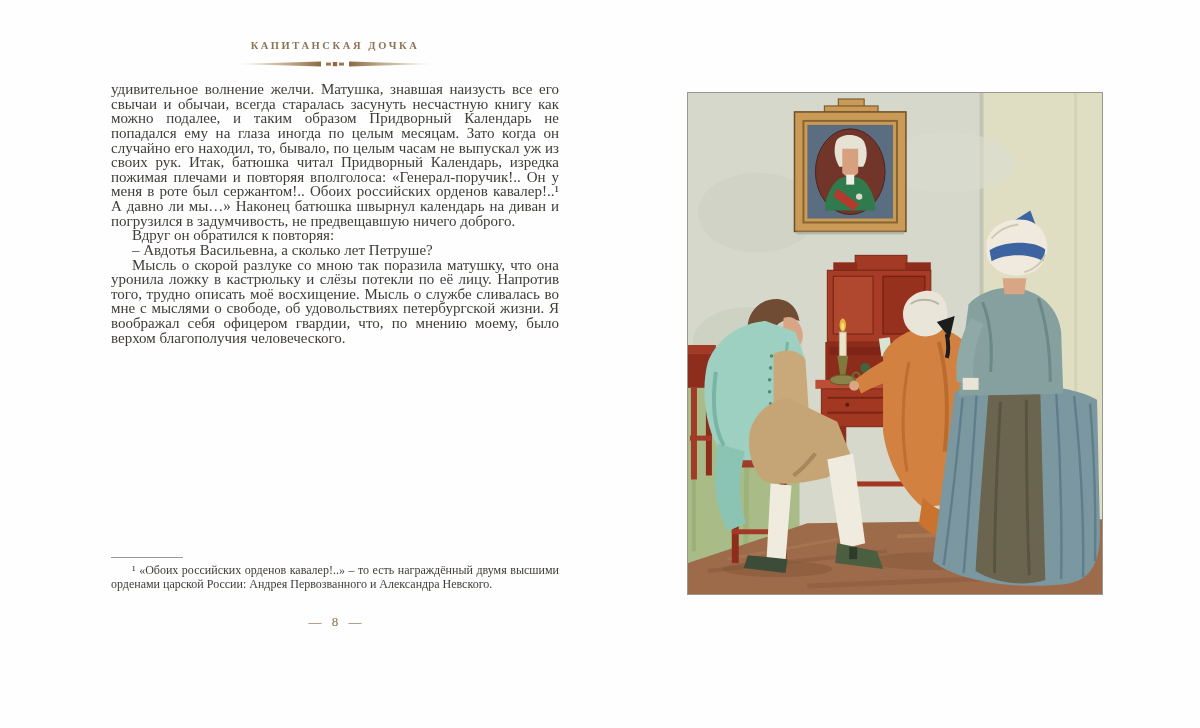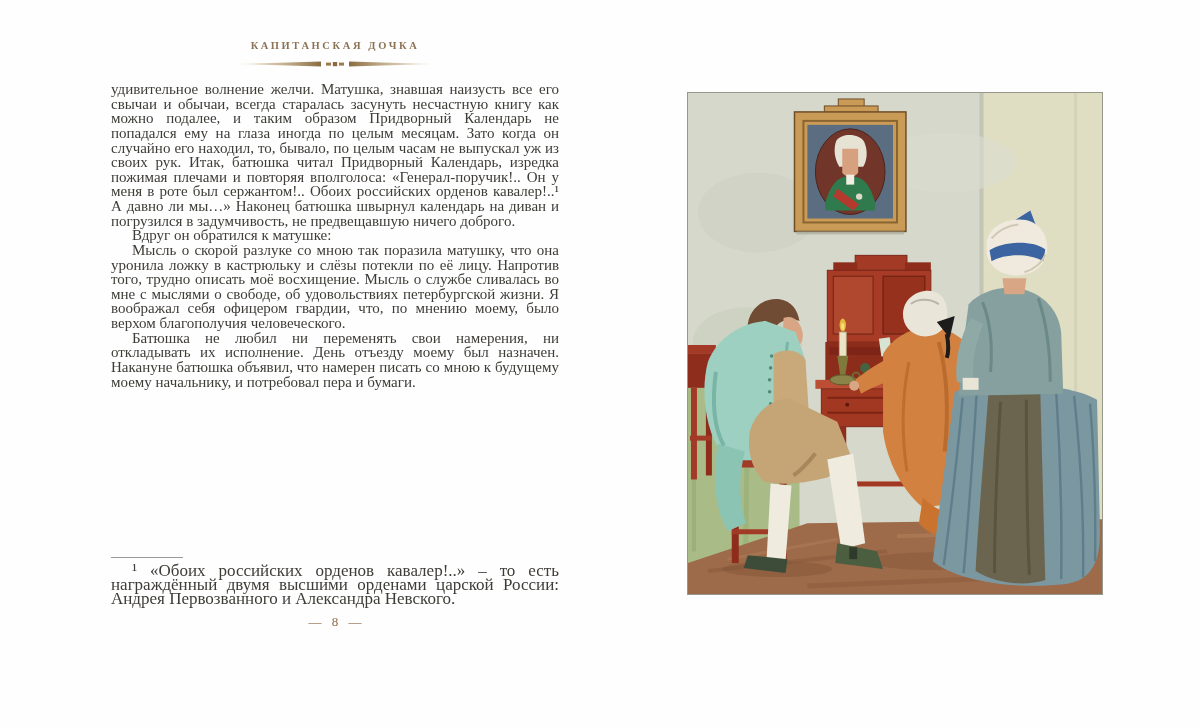--- a/index.html
+++ b/index.html
@@ -17,21 +17,21 @@
   .ornament{display:block;margin:7px auto 0 auto;}
   .body-text{
     margin-top:13px;font-size:15px;line-height:14.62px;color:#3e3c37;
     text-align:justify;hyphens:auto;
   }
   .body-text p{margin:0;text-indent:21px;}
   .body-text p.noindent{text-indent:0;}
   .footnote-block{position:absolute;left:0;top:517px;width:448px;}
   .footnote-rule{width:72px;height:0;border-top:1px solid #9a9a96;margin:0 0 6px 0;}
   .footnote{
-    font-size:17px;line-height:13.8px;color:#3e3c37;text-align:justify;
+    font-size:12px;line-height:13.8px;color:#3e3c37;text-align:justify;
     text-indent:21px;margin:0;hyphens:auto;
   }
   .page-number{
     position:absolute;left:0;top:574px;width:448px;text-align:center;
     font-size:13px;color:#8d6b47;word-spacing:7px;
   }
   
   .illustration{
     position:absolute;left:687px;top:92px;width:416px;height:503px;
     border:1px solid #96988b;box-sizing:border-box;background:#d5d8ca;
@@ -60,23 +60,23 @@
       </defs>
       <polygon points="0,5 84,2.6 84,7.4" fill="url(#ornL)"></polygon>
       <polygon points="112,2.6 196,5 112,7.4" fill="url(#ornR)"></polygon>
       <rect x="89" y="3.6" width="5" height="3" fill="#9b7a4e"></rect>
       <rect x="95.8" y="3" width="4.4" height="4.2" fill="#8a6b42"></rect>
       <rect x="102" y="3.6" width="5" height="3" fill="#9b7a4e"></rect>
     </svg>
 
     <div class="body-text" lang="ru">
       <p class="noindent">удивительное волнение желчи. Матушка, знавшая наизусть все его свычаи и обычаи, всегда старалась засунуть несчастную книгу как можно подалее, и таким образом Придворный Календарь не попадался ему на глаза иногда по целым месяцам. Зато когда он случайно его находил, то, бывало, по целым часам не выпускал уж из своих рук. Итак, батюшка читал Придворный Календарь, изредка пожимая плечами и повторяя вполголоса: «Генерал-поручик!.. Он у меня в роте был сержантом!.. Обоих российских орденов кавалер!..¹ А давно ли мы…» Наконец батюшка швырнул календарь на диван и погрузился в задумчивость, не предвещавшую ничего доброго.</p>
-      <p>Вдруг он обратился к матушке:</p>
+      <p>Вдруг он обратился к повторяя:</p>
+      <p>– Авдотья Васильевна, а сколько лет Петруше?</p>
       <p>Мысль о скорой разлуке со мною так поразила матушку, что она уронила ложку в кастрюльку и слёзы потекли по её лицу. Напротив того, трудно описать моё восхищение. Мысль о службе сливалась во мне с мыслями о свободе, об удовольствиях петербургской жизни. Я воображал себя офицером гвардии, что, по мнению моему, было верхом благополучия человеческого.</p>
-      <p>Батюшка не любил ни переменять свои намерения, ни откладывать их исполнение. День отъезду моему был назначен. Накануне батюшка объявил, что намерен писать со мною к будущему моему начальнику, и потребовал пера и бумаги.</p>
     </div>
 
     <div class="footnote-block">
       <div class="footnote-rule"></div>
       <p class="footnote" lang="ru">¹ «Обоих российских орденов кавалер!..» – то есть награждённый двумя высшими орденами царской России: Андрея Первозванного и Александра Невского.</p>
     </div>
 
     <div class="page-number">— 8 —</div>
   </div>
 

